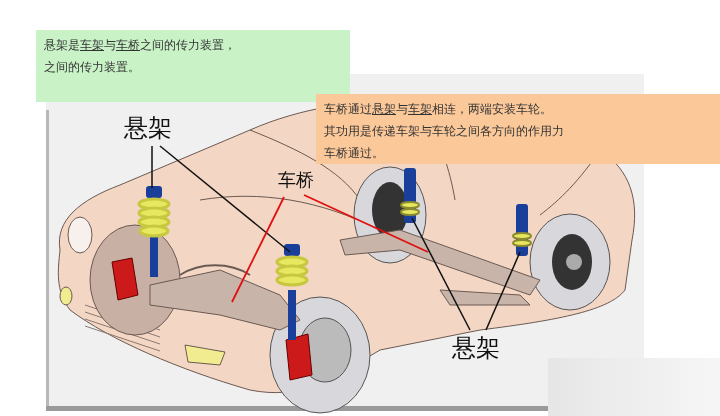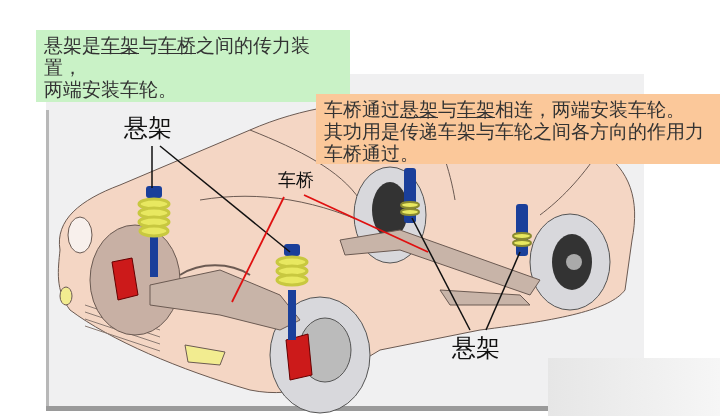--- a/index.html
+++ b/index.html
@@ -4,21 +4,21 @@
   <style>
     html, body { margin:0; padding:0; }
     body { width:720px; height:416px; background:#ffffff; position:relative; overflow:hidden;
            font-family:"DejaVu Serif","Liberation Serif",serif; }
     .panel { position:absolute; left:46px; top:74px; width:598px; height:336px; background:#f0f0f1; }
     .panel-shadow { position:absolute; left:46px; top:406px; width:552px; height:5px; background:#9a9a9a; }
     .panel-left-shadow { position:absolute; left:46px; top:110px; width:3px; height:300px; background:#b8b8b8; }
     .fade { position:absolute; left:548px; top:358px; width:172px; height:58px;
             background:linear-gradient(90deg,#e6e6e6,#f6f6f6); }
     svg.illus { position:absolute; left:0; top:0; }
-    .callout { position:absolute; font-size:19px; line-height:22px; color:#333; padding:4px 8px; box-sizing:border-box; }
+    .callout { position:absolute; font-size:12px; line-height:22px; color:#333; padding:4px 8px; box-sizing:border-box; }
     .callout-green { left:36px; top:30px; width:314px; height:72px; background:#c9f2c6; }
     .callout-orange { left:316px; top:94px; width:416px; height:70px; background:#fbc89a; }
     .u { text-decoration:underline; }
     .label { position:absolute; font-family:"DejaVu Sans","Liberation Sans",sans-serif; color:#111; }
     .label-big { font-size:24px; }
     .label-mid { font-size:18px; }
   </style>
 </head>
 <body>
 
@@ -108,21 +108,21 @@
 
   <line x1="284" y1="197" x2="232" y2="302" stroke="#e01010" stroke-width="1.8"></line>
   <line x1="304" y1="195" x2="428" y2="252" stroke="#e01010" stroke-width="1.8"></line>
 
   <line x1="412" y1="218" x2="470" y2="330" stroke="#111" stroke-width="1.5"></line>
   <line x1="520" y1="252" x2="486" y2="330" stroke="#111" stroke-width="1.5"></line>
 </svg>
 
 <div class="callout callout-green">
   <div><span>悬架是</span><span class="u">车架</span><span>与</span><span class="u">车桥</span><span>之间的传力装置，</span></div>
-  <div>两端安装车轮。</div>
+  <div>之间的传力装置。</div>
 </div>
 
 <div class="callout callout-orange">
   <div><span>车桥通过</span><span class="u">悬架</span><span>与</span><span class="u">车架</span><span>相连，两端安装车轮。</span></div>
   <div>其功用是传递车架与车轮之间各方向的作用力</div>
   <div>车桥通过。</div>
 </div>
 
 <div class="label label-big" style="left:124px; top:112px;">悬架</div>
 <div class="label label-mid" style="left:278px; top:168px;">车桥</div>

